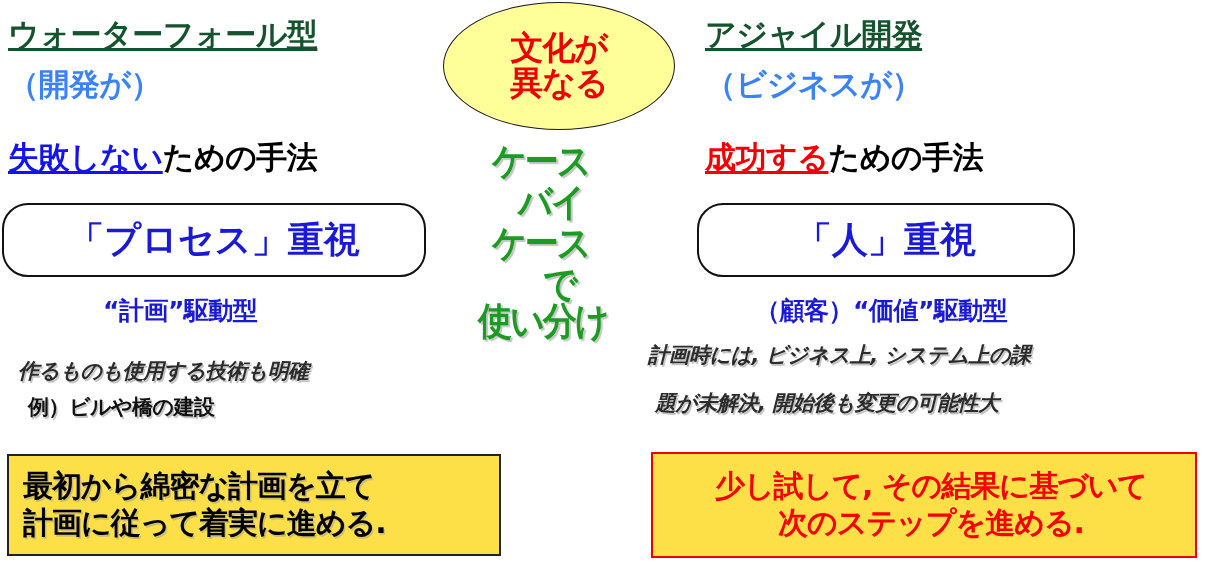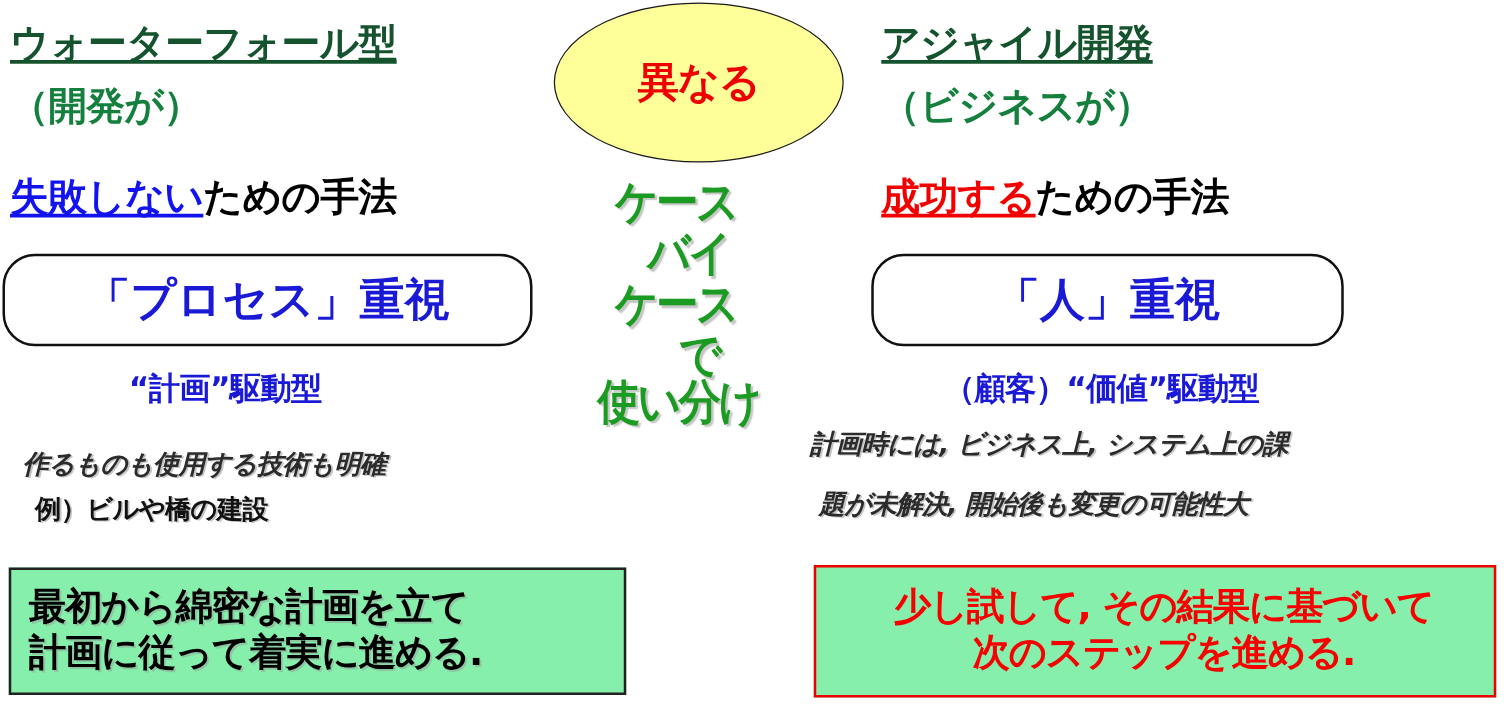--- a/index.html
+++ b/index.html
@@ -23,21 +23,21 @@
     font-weight: bold;
     letter-spacing: -0.5px;
     text-decoration: underline;
     text-underline-offset: 3px;
     color: #14532d;
   }
   .col-sub {
     font-size: 31px;
     font-weight: bold;
     letter-spacing: -0.5px;
-    color: #15803d;
+    color: #3b82f6;
   }
   .col-method {
     font-size: 31px;
     font-weight: bold;
     letter-spacing: -0.5px;
     color: #000000;
   }
   .hl-blue {
     color: #1313f0;
     text-decoration: underline;
@@ -119,21 +119,21 @@
     font-weight: bold;
     font-style: normal;
     color: #111111;
     letter-spacing: -0.5px;
     text-shadow: 1.5px 1.5px 0.5px rgba(140,140,140,0.5);
   }
 
   
   .summary-box {
     box-sizing: border-box;
-    background: #86efac;
+    background: #fde047;
     display: flex;
     flex-direction: column;
     justify-content: center;
     padding-left: 14px;
   }
   .summary-box.black { border: 2px solid #222222; }
   .summary-box.red   { border: 2px solid #ee0000; align-items: center; }
   .summary-line {
     font-size: 30px;
     font-weight: bold;
@@ -163,20 +163,21 @@
 <div class="abs ital" style="left:18px; top:358px;">作るものも使用する技術も明確</div>
 
 <div class="abs ital-upright" style="left:28px; top:393px;">例）ビルや橋の建設</div>
 
 <div class="abs summary-box black" style="left:7px; top:454px; width:494px; height:102px;">
   <div class="summary-line">最初から綿密な計画を立て</div>
   <div class="summary-line">計画に従って着実に進める.</div>
 </div>
 
 <div class="abs ellipse" style="left:443px; top:2px; width:232px; height:128px;">
+  <div class="ellipse-line">文化が</div>
   <div class="ellipse-line">異なる</div>
 </div>
 
 <div class="abs green-word" style="left:492px; top:136px;">ケース</div>
 <div class="abs green-word" style="left:518px; top:177px;">バイ</div>
 <div class="abs green-word" style="left:492px; top:218px;">ケース</div>
 <div class="abs green-word" style="left:543px; top:259px;">で</div>
 <div class="abs green-word" style="left:478px; top:296px;">使い分け</div>
 
 <div class="abs col-title" style="left:705px; top:14px;">アジャイル開発</div>

